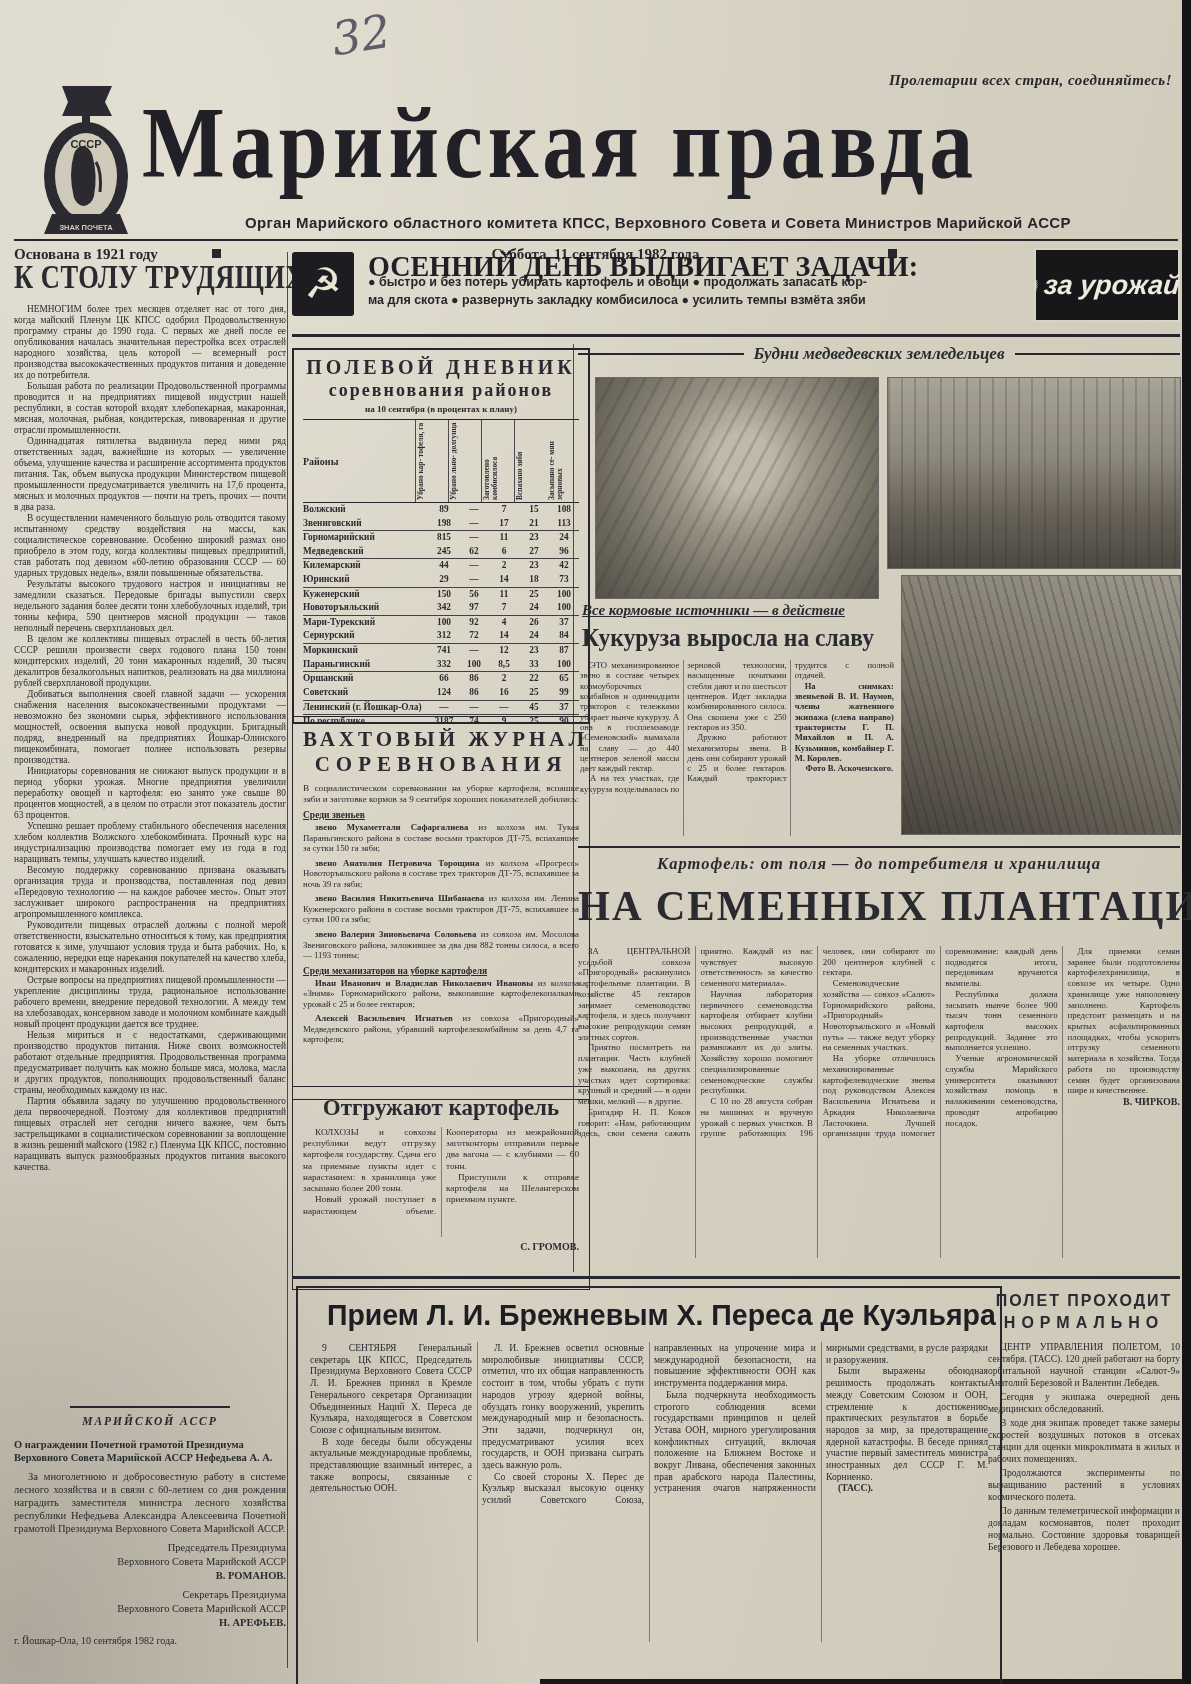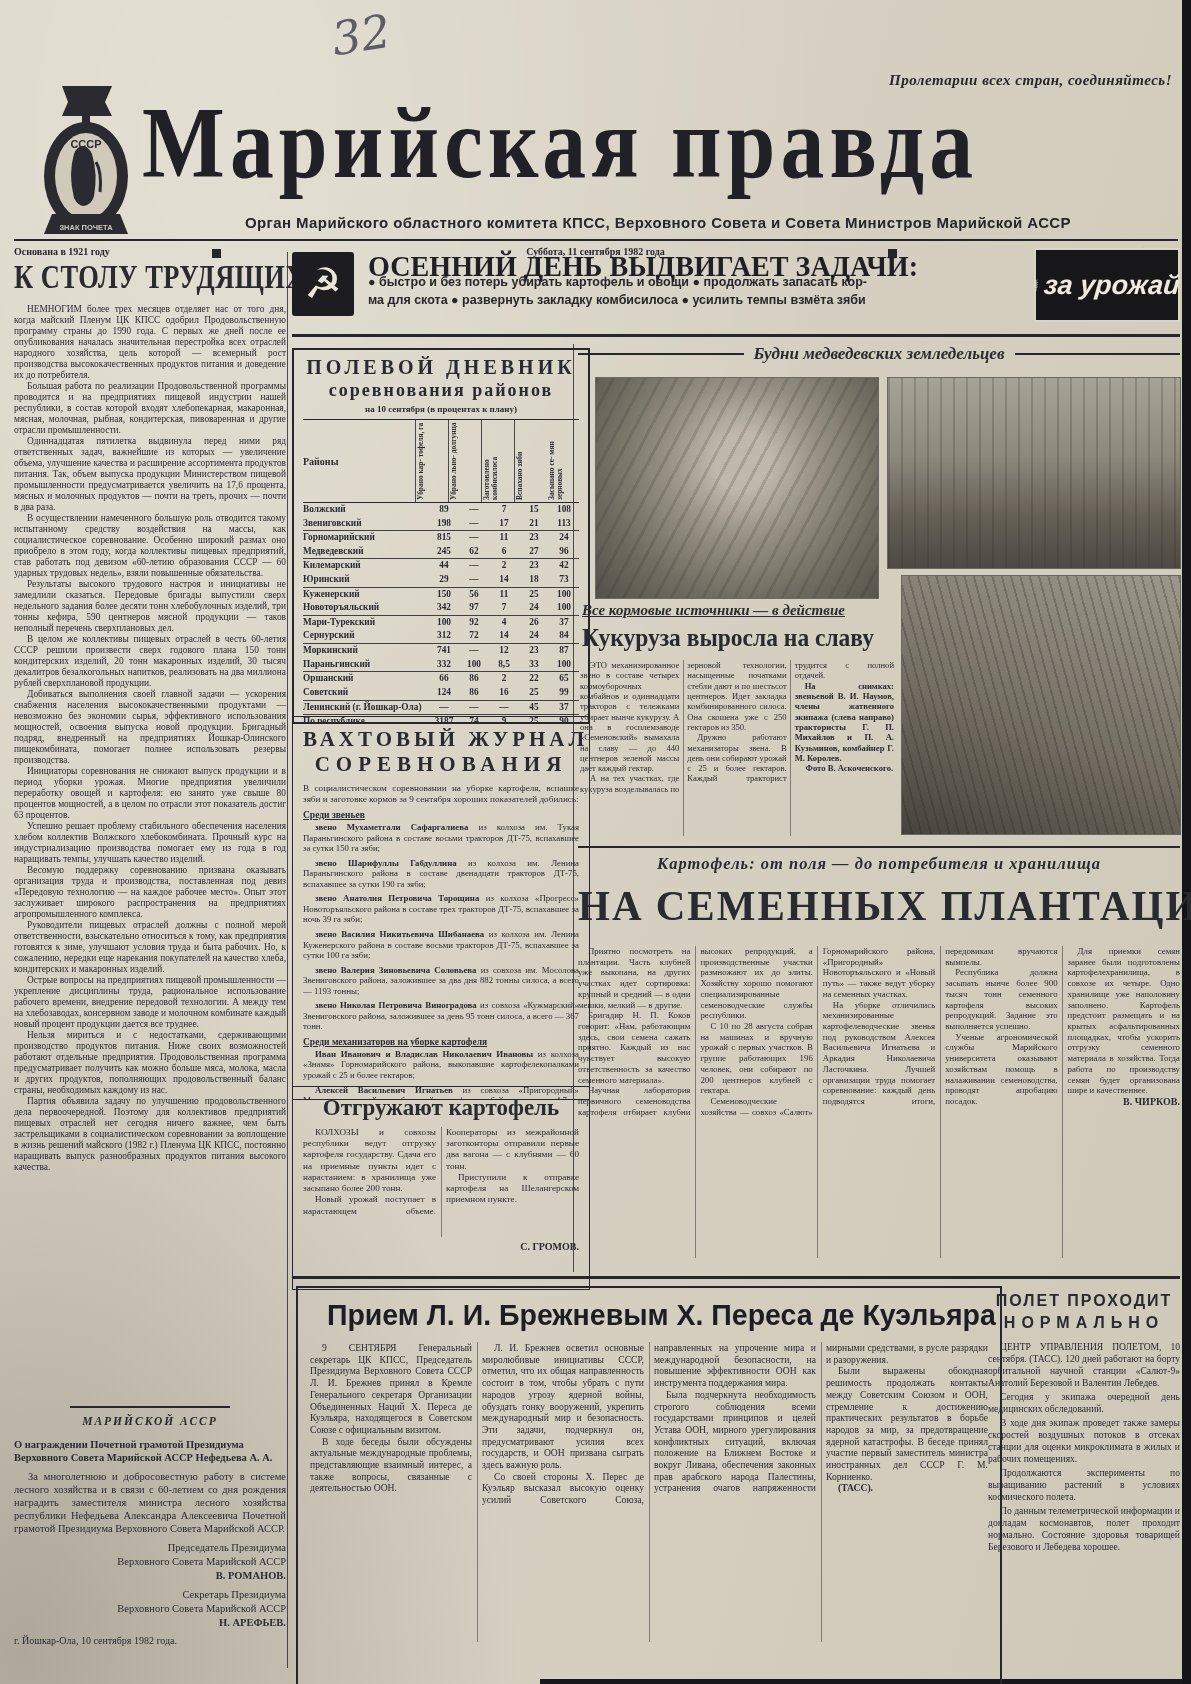--- a/index.html
+++ b/index.html
@@ -17,21 +17,21 @@
   .vr{position:absolute;background:rgba(38,38,44,.8);width:1px;}
   .scan-edge-right{position:absolute;right:0;top:0;width:9px;height:100%;background:#141416;}
   .scan-edge-bottom{position:absolute;left:540px;right:9px;bottom:0;height:5px;background:#18181a;}
 
   
   .handwriting{font-style:italic;font-size:46px;color:rgba(50,50,70,.75);transform:rotate(-9deg);font-family:"DejaVu Serif",serif;}
   .slogan{font-weight:bold;font-style:italic;font-size:15px;letter-spacing:.5px;text-align:right;color:#26262c;}
   .paper-title{font-weight:bold;font-size:86px;line-height:1;letter-spacing:5px;white-space:nowrap;color:#202026;
     transform:scale(1.02,1.18);transform-origin:left top;}
   .organ-line{font-family:"Liberation Sans","DejaVu Sans",sans-serif;font-weight:bold;font-size:15px;text-align:center;letter-spacing:.4px;color:#26262c;}
-  .dateline{font-weight:bold;font-size:10px;color:#26262c;}
+  .dateline{font-weight:bold;font-size:15px;color:#26262c;}
   .dl-square{position:absolute;width:9px;height:9px;background:#26262c;}
 
   
   .kstolu-h{font-size:27px;font-weight:bold;white-space:nowrap;transform:scale(.98,1.25);transform-origin:left top;letter-spacing:.5px;}
   .body-col{font-size:9.4px;line-height:1.17;text-align:justify;overflow:hidden;}
   .body-col p{margin:0;text-indent:13px;}
 
   
   .hs-box{background:#1c1c21;color:#e9e5d7;display:flex;align-items:center;justify-content:center;border-radius:3px;}
   .hs-icon{font-family:"DejaVu Sans",sans-serif;font-size:42px;line-height:1;}
@@ -375,25 +375,23 @@
   </div>
 
   <div class="abs vz-box" style="left:292px;top:716px;width:276px;height:362px;">
     <div class="vz-t">ВАХТОВЫЙ ЖУРНАЛ</div>
     <div class="vz-t2">СОРЕВНОВАНИЯ</div>
     <div class="vz-intro">В социалистическом соревновании на уборке картофеля, вспашке зяби и заготовке кормов за 9 сентября хороших показателей добились:</div>
     <div class="vz-sub">Среди звеньев</div>
     <div>
 
     <p class="vz-item"><strong>звено Мухаметгали Сафаргалиева</strong> <span>из колхоза им. Тукая Параньгинского района в составе восьми тракторов ДТ-75, вспахавшее за сутки 150 га зяби;</span></p>
-        <p class="vz-item"><strong>звено Шарифуллы Габдуллина</strong> <span>из колхоза им. Ленина Параньгинского района в составе двенадцати тракторов ДТ-75, вспахавшее за сутки 190 га зяби;</span></p>
         <p class="vz-item"><strong>звено Анатолия Петровича Торощина</strong> <span>из колхоза «Прогресс» Новоторъяльского района в составе трех тракторов ДТ-75, вспахавшее за ночь 39 га зяби;</span></p>
         <p class="vz-item"><strong>звено Василия Никитьевича Шибанаева</strong> <span>из колхоза им. Ленина Куженерского района в составе восьми тракторов ДТ-75, вспахавшее за сутки 100 га зяби;</span></p>
         <p class="vz-item"><strong>звено Валерия Зиновьевича Соловьева</strong> <span>из совхоза им. Мосолова Звениговского района, заложившее за два дня 882 тонны силоса, а всего — 1193 тонны;</span></p>
-        <p class="vz-item"><strong>звено Николая Петровича Виноградова</strong> <span>из совхоза «Кужмарский» Звениговского района, заложившее за день 95 тонн силоса, а всего — 367 тонн.</span></p>
       </div>
     <div class="vz-sub">Среди механизаторов на уборке картофеля</div>
     <div>
 
     <p class="vz-item"><strong>Иван Иванович и Владислав Николаевич Ивановы</strong> <span>из колхоза «Знамя» Горномарийского района, выкопавшие картофелекопалками урожай с 25 и более гектаров;</span></p>
         <p class="vz-item"><strong>Алексей Васильевич Игнатьев</strong> <span>из совхоза «Пригородный» Медведевского района, убравший картофелекомбайном за день 4,7 га картофеля;</span></p>
       </div>
   </div>
 
   <div class="abs og-box" style="left:292px;top:1086px;width:276px;height:186px;">
@@ -429,20 +427,21 @@
     <p class="kuk-cap">На снимках: звеньевой В. И. Наумов, члены жатвенного экипажа (слева направо) трактористы Г. П. Михайлов и П. А. Кузьминов, комбайнер Г. М. Королев.</p>
     <p class="kuk-credit">Фото В. Аскоченского.</p>
   </div>
 
   <div class="hr" style="left:578px;top:846px;width:602px;height:2px;"></div>
   <div class="abs sem-kicker" style="left:578px;top:854px;width:602px;">Картофель: от поля — до потребителя и хранилища</div>
   <div class="abs sem-h" style="left:578px;top:880px;width:602px;">НА СЕМЕННЫХ ПЛАНТАЦИЯХ</div>
   <div class="abs sem-cols" style="left:578px;top:946px;width:602px;">
     <div>
 
+    <p>ЗА ЦЕНТРАЛЬНОЙ усадьбой совхоза «Пригородный» раскинулись картофельные плантации. В хозяйстве 45 гектаров занимает семеноводство картофеля, и здесь получают высокие репродукции семян элитных сортов.</p>
         <p>Приятно посмотреть на плантации. Часть клубней уже выкопана, на других участках идет сортировка: крупный и средний — в одни мешки, мелкий — в другие.</p>
         <p>Бригадир Н. П. Коков говорит: «Нам, работающим здесь, свои семена сажать приятно. Каждый из нас чувствует высокую ответственность за качество семенного материала».</p>
         <p>Научная лаборатория первичного семеноводства картофеля отбирает клубни высоких репродукций, а производственные участки размножают их до элиты. Хозяйству хорошо помогают специализированные семеноводческие службы республики.</p>
         <p>С 10 по 28 августа собран на машинах и вручную урожай с первых участков. В группе работающих 196 человек, они собирают по 200 центнеров клубней с гектара.</p>
         <p>Семеноводческие хозяйства — совхоз «Салют» Горномарийского района, «Пригородный» Новоторъяльского и «Новый путь» — также ведут уборку на семенных участках.</p>
         <p>На уборке отличились механизированные картофелеводческие звенья под руководством Алексея Васильевича Игнатьева и Аркадия Николаевича Ласточкина. Лучшей организации труда помогает соревнование: каждый день подводятся итоги, передовикам вручаются вымпелы.</p>
         <p>Республика должна засыпать нынче более 900 тысяч тонн семенного картофеля высоких репродукций. Задание это выполняется успешно.</p>
         <p>Ученые агрономической службы Марийского университета оказывают хозяйствам помощь в налаживании семеноводства, проводят апробацию посадок.</p>
         <p>Для приемки семян заранее были подготовлены картофелехранилища, в совхозе их четыре. Одно хранилище уже наполовину заполнено. Картофель предстоит размещать и на крытых асфальтированных площадках, чтобы ускорить отгрузку семенного материала в хозяйства. Тогда работа по производству семян будет организована шире и качественнее.</p>
       </div>

